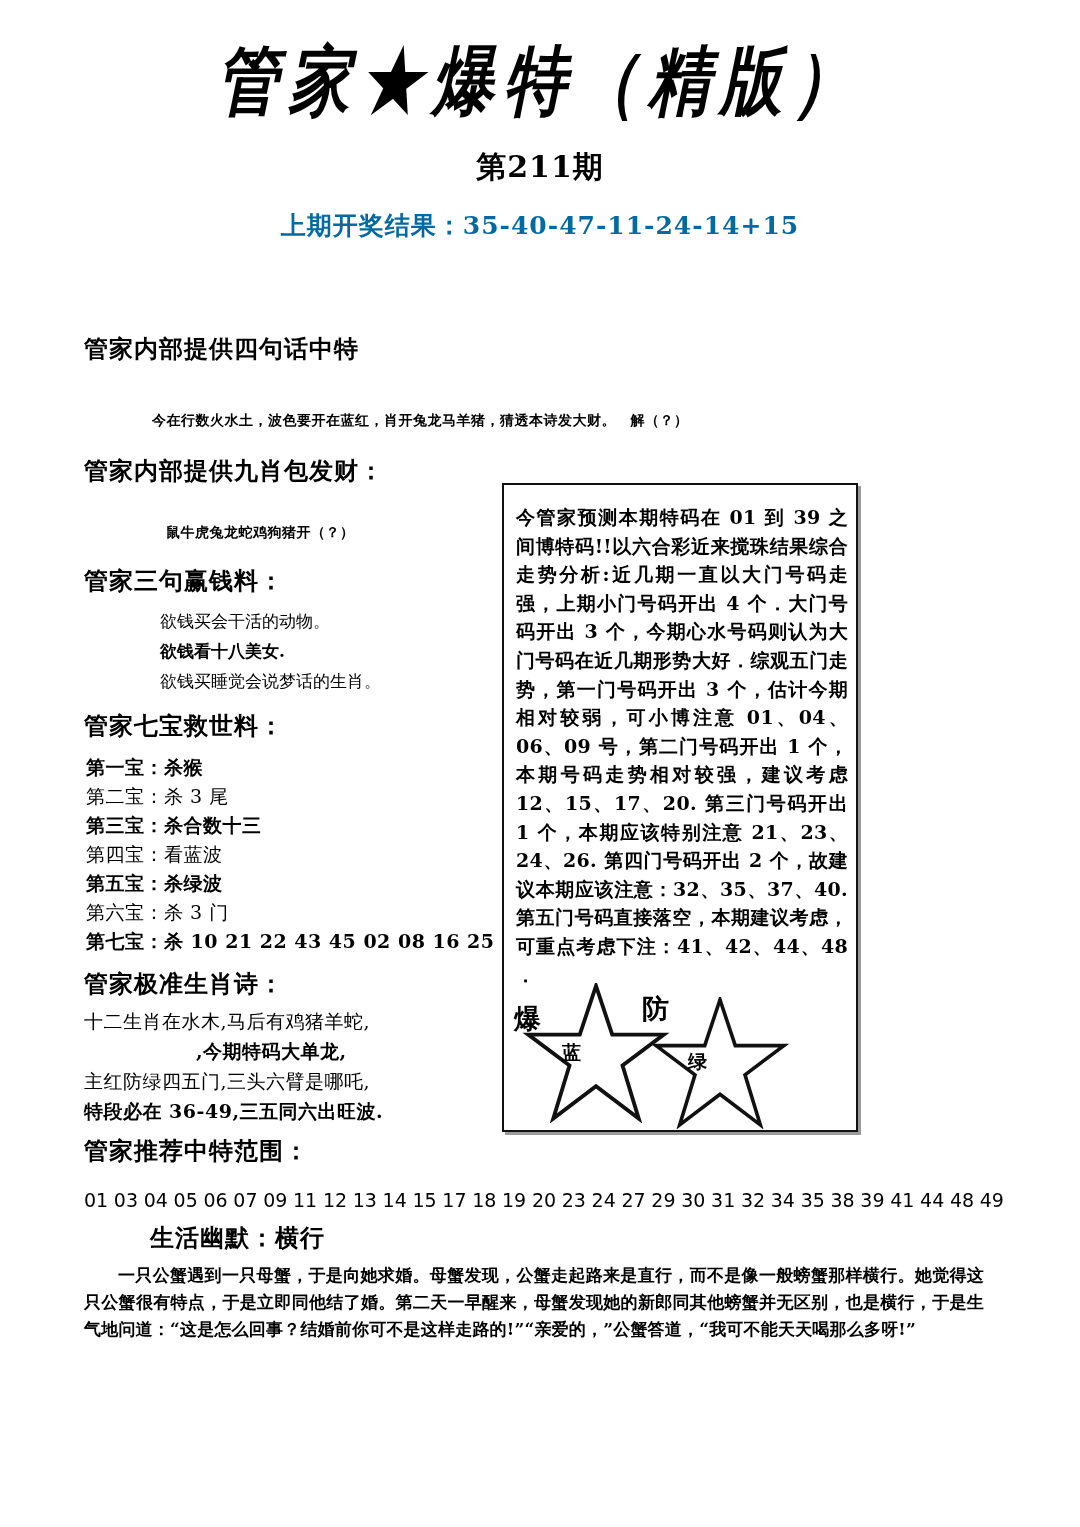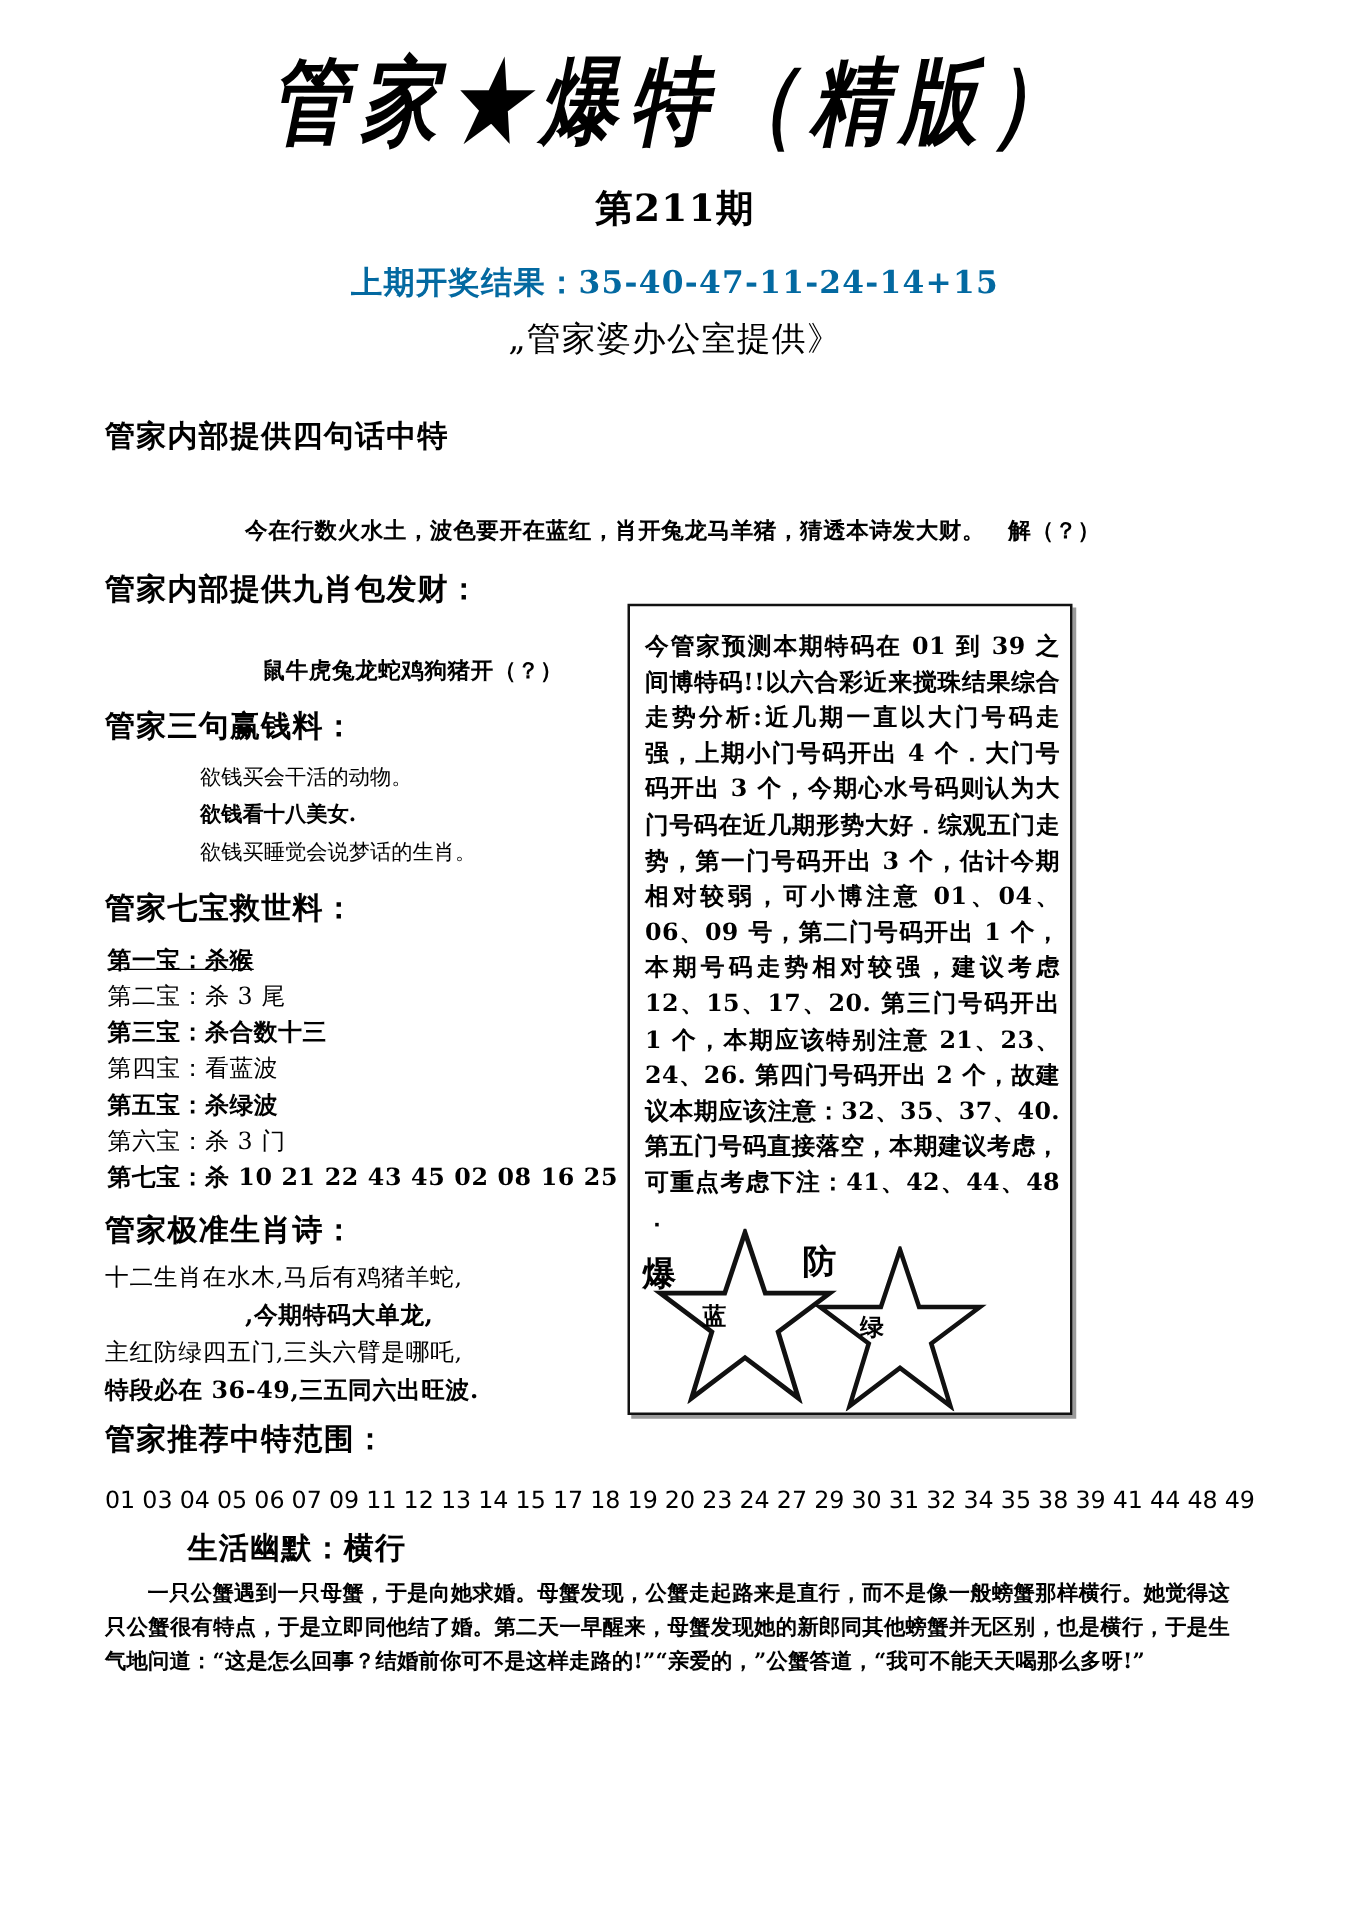--- a/index.html
+++ b/index.html
@@ -48,21 +48,21 @@
   
   .h2{
     position:absolute;
     font-family:"DejaVu Serif","Liberation Serif",serif;
     font-size:24px;font-weight:600;letter-spacing:1px;
     white-space:nowrap;
   }
   .body-line{
     position:absolute;
     font-family:"DejaVu Serif","Liberation Serif",serif;
-    font-size:18px;white-space:nowrap;letter-spacing:0.5px;margin-left:44px;
+    font-size:14px;white-space:nowrap;letter-spacing:0.5px;
   }
   .body-line.bold{font-weight:bold;}
   .small-line{
     position:absolute;
     font-family:"DejaVu Serif","Liberation Serif",serif;
     font-size:17px;white-space:nowrap;
   }
 
   
   .treasure{
@@ -136,35 +136,34 @@
   }
 </style>
 </head>
 <body>
 
 <div class="page">
 
   <div class="title">管家★爆特（精版）</div>
   <div class="issue">第211期</div>
   <div class="draw">上期开奖结果：35-40-47-11-24-14+15</div>
-  <div class="provider">„管家婆办公室提供》</div>
 
   <div class="h2" style="left:84px;top:333px;">管家内部提供四句话中特</div>
   <div class="body-line bold" style="left:152px;top:412px;">今在行数火水土，波色要开在蓝红，肖开兔龙马羊猪，猜透本诗发大财。　解（？）</div>
 
   <div class="h2" style="left:84px;top:455px;">管家内部提供九肖包发财：</div>
   <div class="body-line bold" style="left:166px;top:524px;">鼠牛虎兔龙蛇鸡狗猪开（？）</div>
 
   <div class="h2" style="left:84px;top:565px;">管家三句赢钱料：</div>
   <div class="small-line" style="left:160px;top:610px;">欲钱买会干活的动物。</div>
   <div class="small-line" style="left:160px;top:640px;font-weight:bold;">欲钱看十八美女.</div>
   <div class="small-line" style="left:160px;top:670px;">欲钱买睡觉会说梦话的生肖。</div>
 
   <div class="h2" style="left:84px;top:710px;">管家七宝救世料：</div>
-  <div class="treasure b" style="top:755px;text-decoration:underline;">第一宝：杀猴</div>
+  <div class="treasure b" style="top:755px;">第一宝：杀猴</div>
   <div class="treasure" style="top:784px;">第二宝：杀 3 尾</div>
   <div class="treasure b" style="top:813px;">第三宝：杀合数十三</div>
   <div class="treasure" style="top:842px;">第四宝：看蓝波</div>
   <div class="treasure b" style="top:871px;">第五宝：杀绿波</div>
   <div class="treasure" style="top:900px;">第六宝：杀 3 门</div>
   <div class="treasure b" style="top:929px;">第七宝：杀 10 21 22 43 45 02 08 16 25 26</div>
 
   <div class="h2" style="left:84px;top:968px;">管家极准生肖诗：</div>
   <div class="zline" style="top:1009px;">十二生肖在水木,马后有鸡猪羊蛇,</div>
   <div class="zline b indent" style="top:1039px;">,今期特码大单龙,</div>

